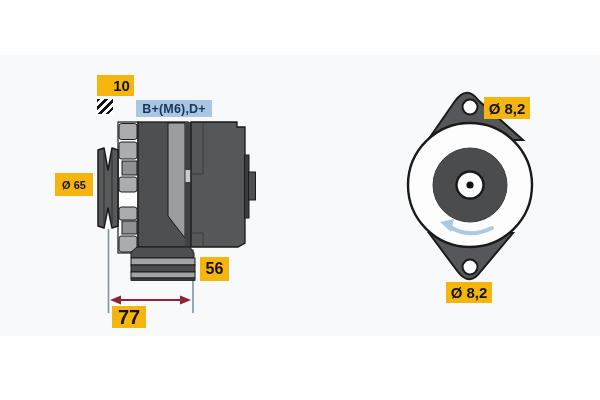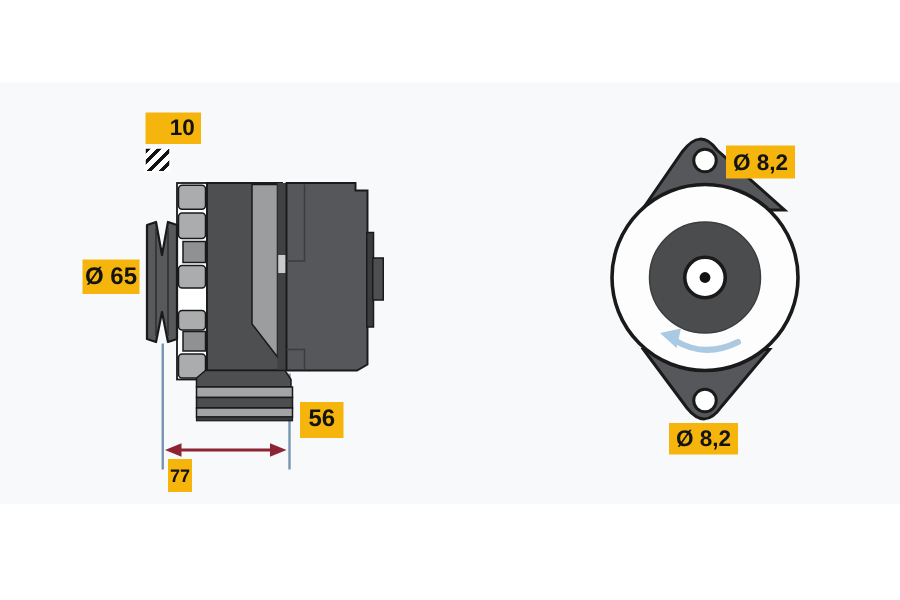--- a/index.html
+++ b/index.html
@@ -14,23 +14,23 @@
     background:#f5b50c;color:#131313;font-weight:bold;
   }
   .callout.blue{background:#a9c7e3;color:#16365a;}
   .hatch{
     position:absolute;left:97px;top:99px;width:16px;height:15px;
     background:repeating-linear-gradient(135deg,#131313 0 2.5px,#ffffff 2.5px 5.5px);
     outline:1px solid #fff;
   }
   .c10{left:97px;top:75px;width:25px;height:21px;font-size:15px;padding-left:12px;}
   .cterm{left:136px;top:100px;width:76px;height:17px;font-size:12.5px;letter-spacing:.2px;}
-  .c65{left:55px;top:173px;width:38px;height:23px;font-size:16px;}
-  .c56{left:200px;top:257px;width:29px;height:24px;font-size:16px;margin-top:11px;}
-  .c77{left:112px;top:306px;width:16px;height:22px;font-size:12px;}
+  .c65{left:55px;top:173px;width:38px;height:23px;font-size:11px;}
+  .c56{left:200px;top:257px;width:29px;height:24px;font-size:16px;}
+  .c77{left:112px;top:306px;width:34px;height:22px;font-size:20px;}
   .c82t{left:484px;top:97px;width:46px;height:22px;font-size:15px;}
   .c82b{left:446px;top:282px;width:46px;height:21px;font-size:15px;}
 </style>
 </head>
 <body>
 
 <div id="canvas">
   <div class="tint-band"></div>
 
   <svg class="svg-layer" width="600" height="400" viewBox="0 0 600 400">
@@ -113,20 +113,21 @@
 
       <circle cx="470" cy="185" r="13.5" fill="#ffffff" stroke="#1a1a1a" stroke-width="2.4"></circle>
       <circle cx="470" cy="185" r="3.6" fill="#111111"></circle>
     </g>
   </svg>
 
   <div class="callout c10">10</div>
 
   <div class="hatch"></div>
 
+  <div class="callout blue cterm">B+(M6),D+</div>
 
   <div class="callout c65">Ø 65</div>
 
   <div class="callout c56">56</div>
 
   <div class="callout c77">77</div>
 
   <div class="callout c82t">Ø 8,2</div>
 
   <div class="callout c82b">Ø 8,2</div>

